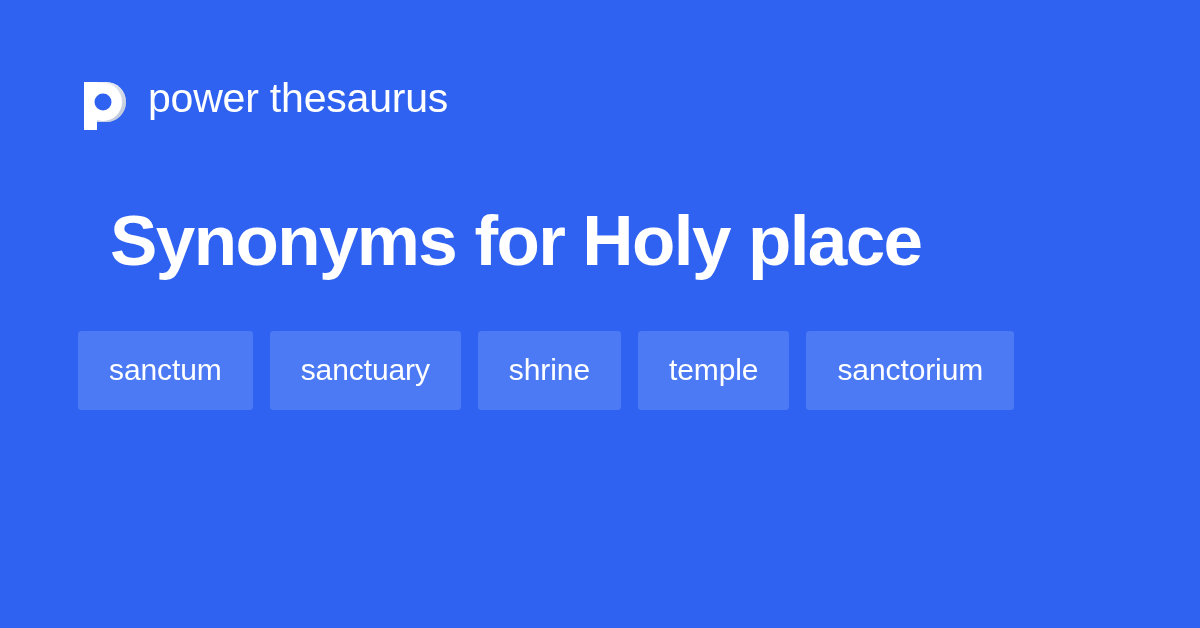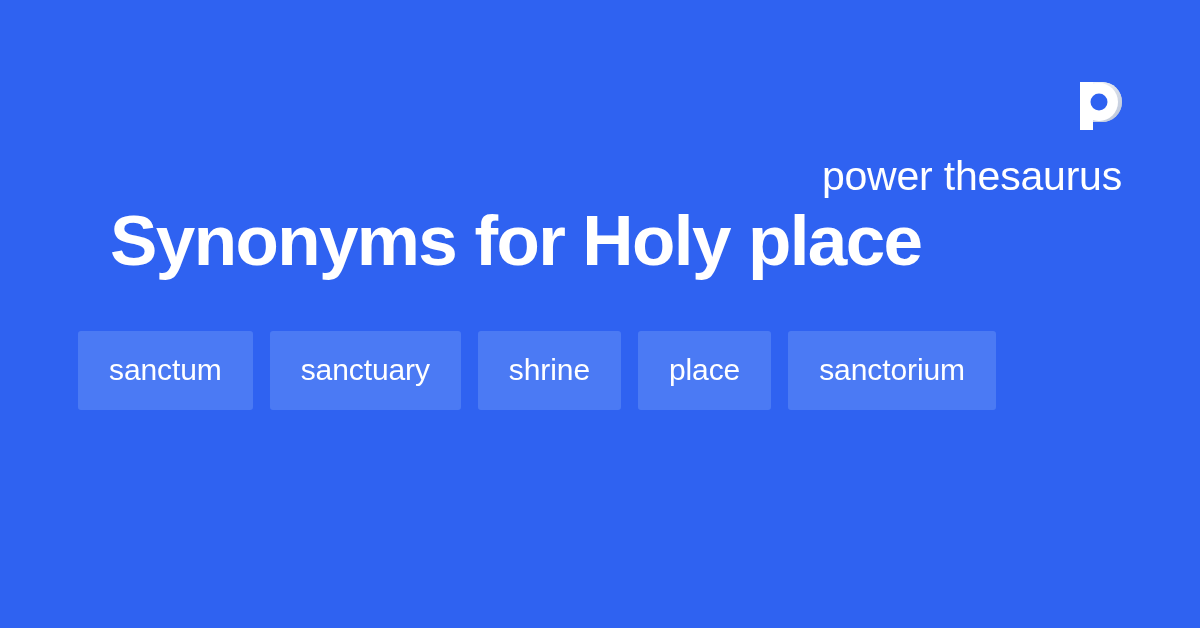--- a/index.html
+++ b/index.html
@@ -21,24 +21,23 @@
     position: relative;
     width: 1200px;
     height: 628px;
     background: #2f62f1;
     padding: 78px 78px 0 78px;
   }
 
   
   .brand {
     display: flex;
-    align-items: flex-end;
+    align-items: flex-start;
     height: 64px;
     gap: 22px;
-    flex-direction: column;
   }
 
   .brand-mark {
     width: 48px;
     height: 56px;
     flex: 0 0 48px;
     position: relative;
     display: block;
   }
 
@@ -121,17 +120,17 @@
 
     <span class="brand-name">power thesaurus</span>
   </div>
 
   <h1 class="headline">Synonyms for Holy place</h1>
 
   <div class="chips">
     <span class="chip">sanctum</span>
     <span class="chip">sanctuary</span>
     <span class="chip">shrine</span>
-    <span class="chip">place</span>
+    <span class="chip">temple</span>
     <span class="chip">sanctorium</span>
   </div>
 
 </div>
 
 </body></html>

